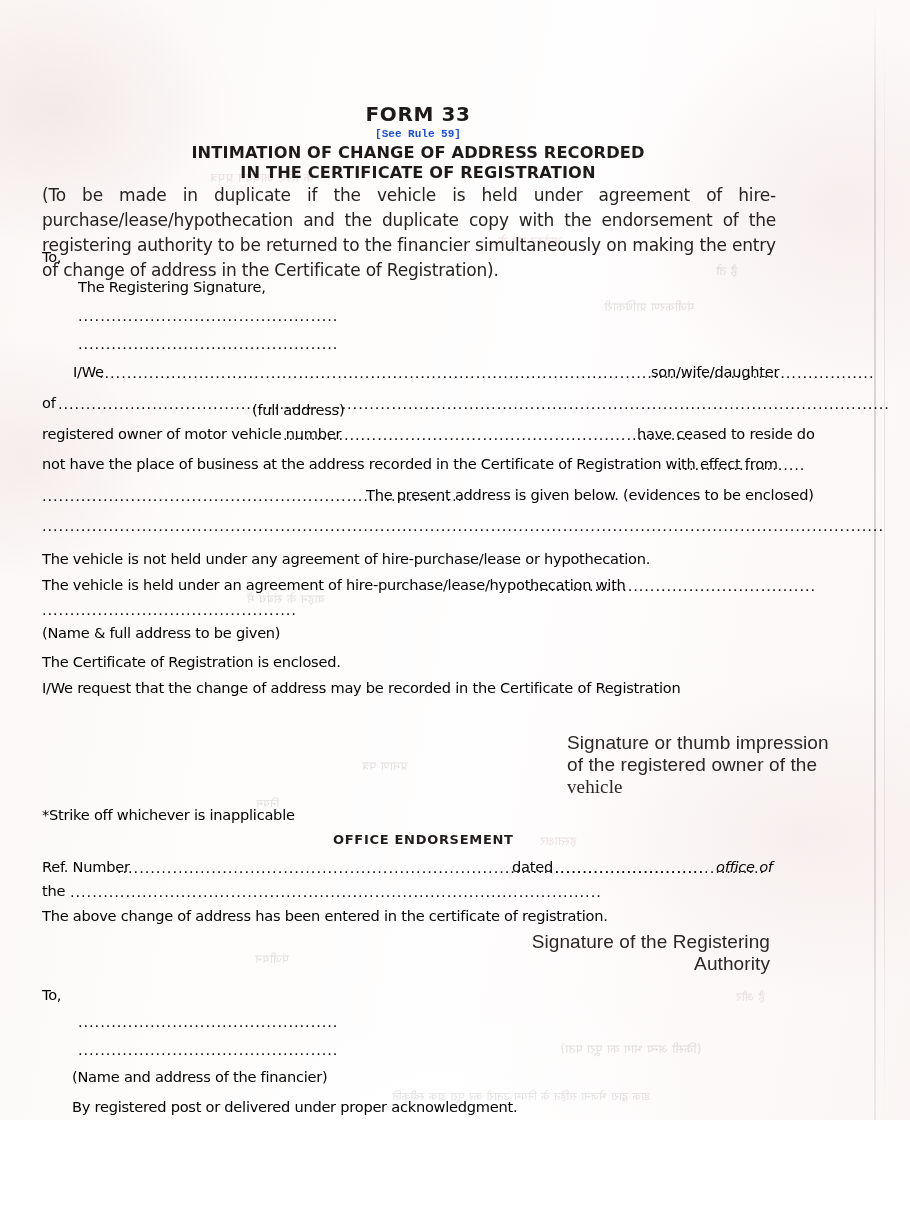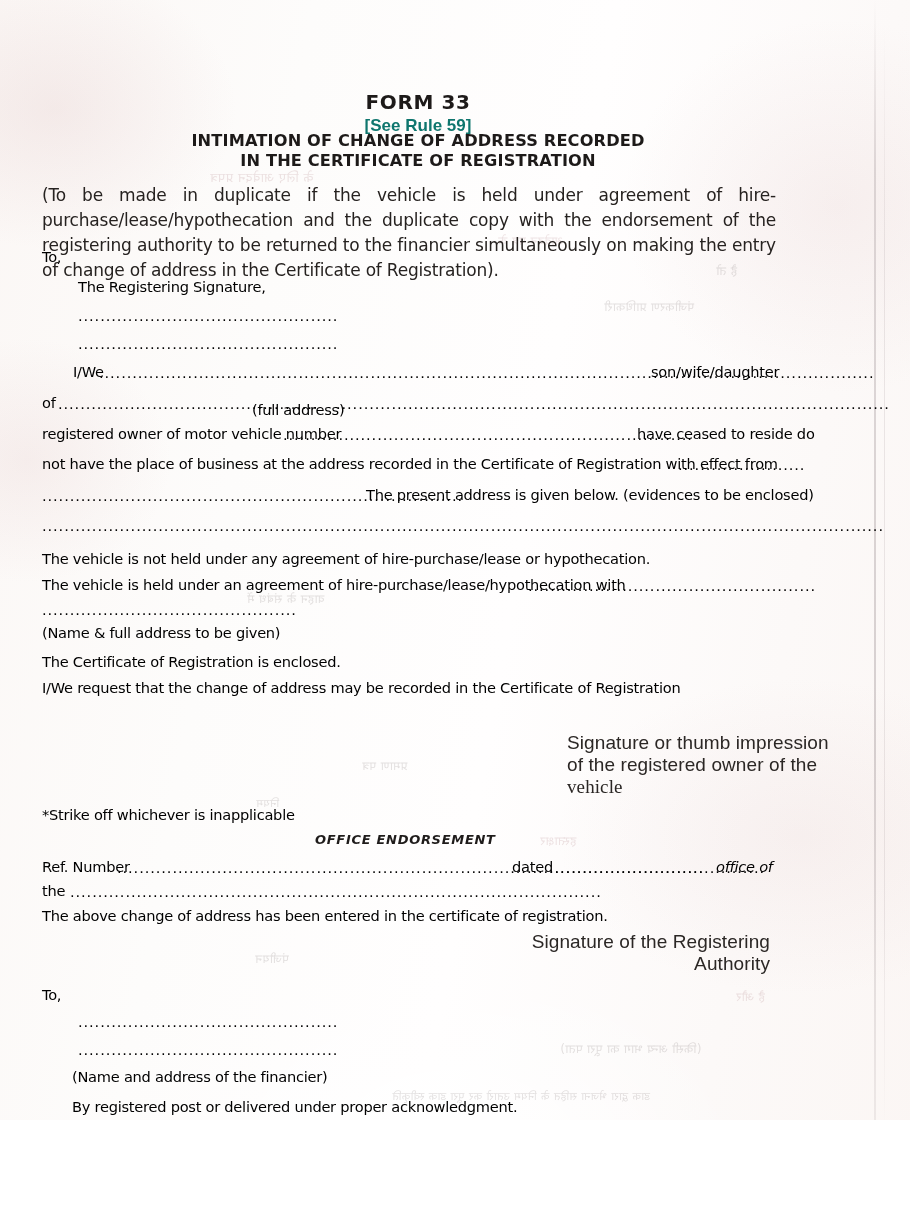--- a/index.html
+++ b/index.html
@@ -82,24 +82,24 @@
     letter-spacing: -0.25px;
   }
   .ttl-main {
     font-family: "DejaVu Sans", sans-serif;
     font-weight: bold;
     font-size: 20px;
     letter-spacing: .6px;
     color: #1d1a19;
   }
   .ttl-rule {
-    font-family: Liberation Sans, sans-serif;
-    font-weight: bold;
-    font-size: 17px;
-    color: #0f766e;
+    font-family: Liberation Mono, monospace;
+    font-weight: bold;
+    font-size: 11px;
+    color: #1d4ed8;
   }
   .ttl-sub {
     font-family: "DejaVu Sans", sans-serif;
     font-weight: bold;
     font-size: 16.2px;
     letter-spacing: .15px;
     color: #1d1a19;
   }
   .sig-txt {
     font-family: "Liberation Sans", sans-serif;
@@ -120,21 +120,21 @@
     font-size: 17px;
     color: #262220;
     line-height: 25px;
     letter-spacing: -0.2px;
     text-align: justify;
   }
   .dots {
     letter-spacing: .9px;
     font-size: 14.6px;
   }
-  .centerline { text-align: center; }
+  .centerline { text-align: center; margin-top: 12px; }
 </style>
 </head>
 <body>
 
 <div id="page">
 
   <div id="paper-tint"></div>
   <div id="paper-edge-right"></div>
   <div id="paper-edge-right2"></div>
 
@@ -207,21 +207,21 @@
     <div class="ln body-txt" style="left:42px; top:655px;">The Certificate of Registration is enclosed.</div>
 
     <div class="ln body-txt" style="left:42px; top:681px;">I/We request that the change of address may be recorded in the Certificate of Registration</div>
 
     <div class="ln sig-txt" style="left:567px; top:733px;">Signature or thumb impression</div>
     <div class="ln sig-txt" style="left:567px; top:755px;">of the registered owner of the</div>
     <div class="ln sig-txt" style="left:567px; top:777px;font-family:Liberation Serif, serif;">vehicle</div>
 
     <div class="ln body-txt" style="left:42px; top:808px;">*Strike off whichever is inapplicable</div>
 
-    <div class="ln endorse-ttl" style="left:315px; top:833px;font-style:italic;">OFFICE ENDORSEMENT</div>
+    <div class="ln endorse-ttl" style="left:333px; top:833px;">OFFICE ENDORSEMENT</div>
 
     <div class="ln body-txt" style="left:42px; top:860px;">Ref. Number</div>
     <div class="ln body-txt dots" style="left:117px; top:861px;">..........................................................................................................</div>
     <div class="ln body-txt" style="left:512px; top:860px;">dated</div>
     <div class="ln body-txt dots" style="left:549px; top:861px;">.......................................</div>
     <div class="ln body-txt" style="left:716px; top:860px;font-style:italic;">office of</div>
 
     <div class="ln body-txt" style="left:42px; top:884px;">the</div>
     <div class="ln body-txt dots" style="left:70px; top:885px;">................................................................................................</div>
 

